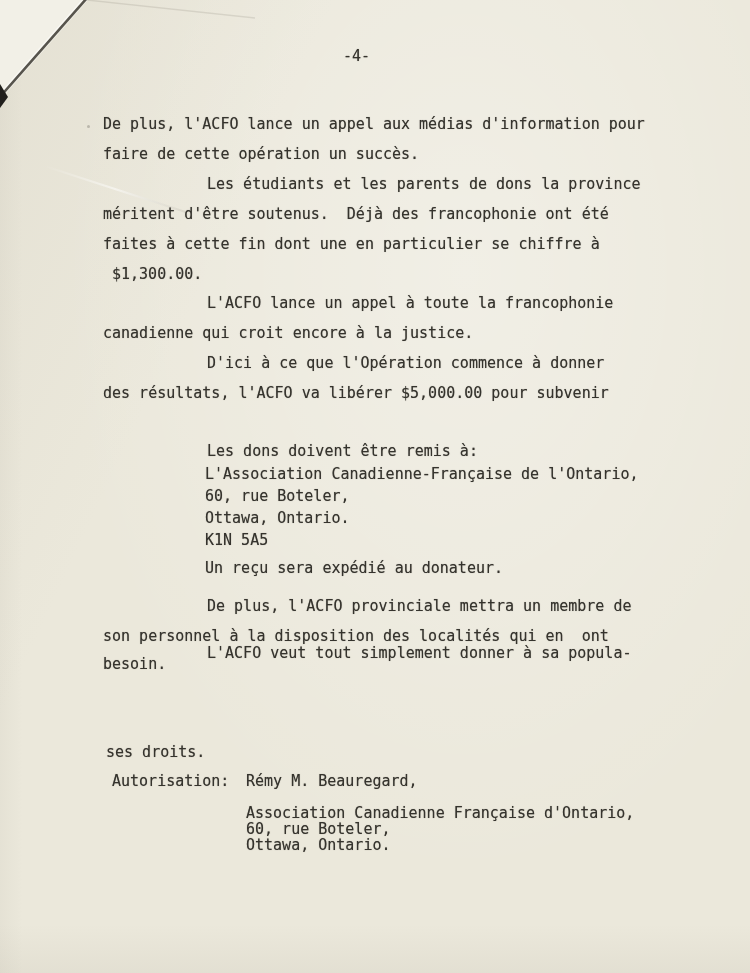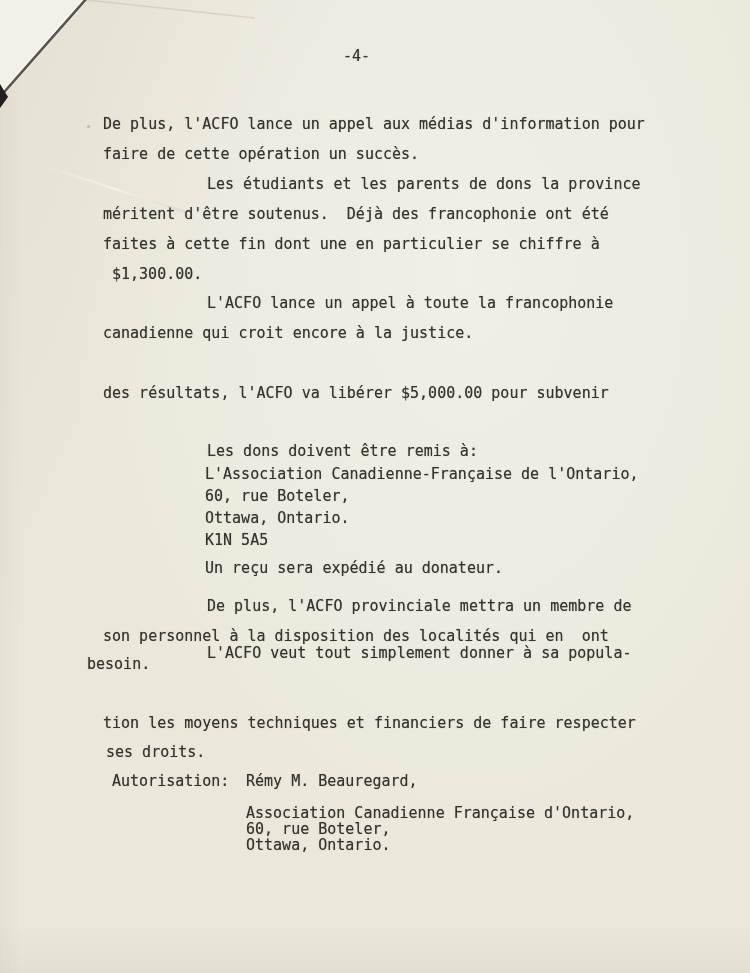--- a/index.html
+++ b/index.html
@@ -70,34 +70,34 @@
   <div class="tl" style="top:46px; left:343px;">-4-</div>
 
   <div class="tl" style="top:114px; left:103px;">De plus, l'ACFO lance un appel aux médias d'information pour</div>
   <div class="tl" style="top:144px; left:103px;">faire de cette opération un succès.</div>
   <div class="tl" style="top:174px; left:207px;">Les étudiants et les parents de dons la province</div>
   <div class="tl" style="top:204px; left:103px;">méritent d'être soutenus.  Déjà des francophonie ont été</div>
   <div class="tl" style="top:234px; left:103px;">faites à cette fin dont une en particulier se chiffre à</div>
   <div class="tl" style="top:264px; left:112px;">$1,300.00.</div>
   <div class="tl" style="top:293px; left:207px;">L'ACFO lance un appel à toute la francophonie</div>
   <div class="tl" style="top:323px; left:103px;">canadienne qui croit encore à la justice.</div>
+  <div class="tl" style="top:353px; left:207px;">D'ici à ce que l'Opération commence à donner</div>
   <div class="tl" style="top:383px; left:103px;">des résultats, l'ACFO va libérer $5,000.00 pour subvenir</div>
 
   <div class="tl" style="top:441px; left:207px;">Les dons doivent être remis à:</div>
   <div class="tl" style="top:464px; left:205px;">L'Association Canadienne-Française de l'Ontario,</div>
   <div class="tl" style="top:486px; left:205px;">60, rue Boteler,</div>
   <div class="tl" style="top:508px; left:205px;">Ottawa, Ontario.</div>
   <div class="tl" style="top:530px; left:205px;">K1N 5A5</div>
   <div class="tl" style="top:558px; left:205px;">Un reçu sera expédié au donateur.</div>
 
   <div class="tl" style="top:596px; left:207px;">De plus, l'ACFO provinciale mettra un membre de</div>
   <div class="tl" style="top:626px; left:103px;">son personnel à la disposition des localités qui en  ont</div>
-  <div class="tl" style="top:654px; left:87px;">besoin.</div>
+  <div class="tl" style="top:654px; left:103px;">besoin.</div>
   <div class="tl" style="top:643px; left:207px;">L'ACFO veut tout simplement donner à sa popula-</div>
-  <div class="tl" style="top:713px; left:103px;">tion les moyens techniques et financiers de faire respecter</div>
   <div class="tl" style="top:742px; left:106px;text-align:right;">ses droits.</div>
 
   <div class="tl" style="top:771px; left:112px;">Autorisation:</div>
   <div class="tl" style="top:771px; left:246px;">Rémy M. Beauregard,</div>
   <div class="tl" style="top:803px; left:246px;">Association Canadienne Française d'Ontario,</div>
   <div class="tl" style="top:819px; left:246px;">60, rue Boteler,</div>
   <div class="tl" style="top:835px; left:246px;">Ottawa, Ontario.</div>
 
 </div>
 

